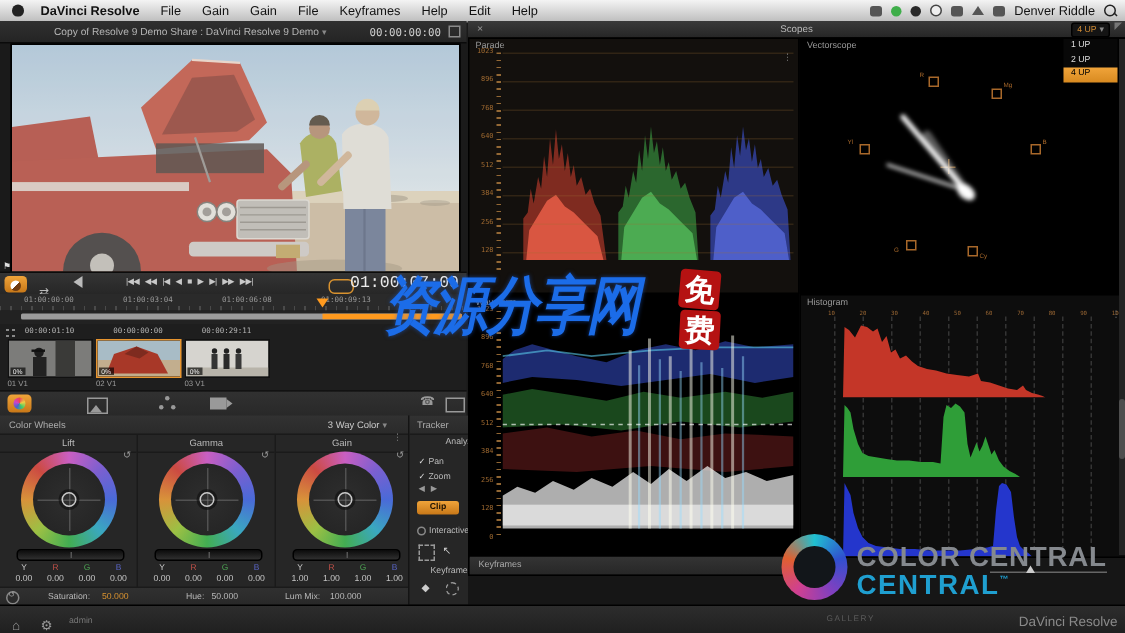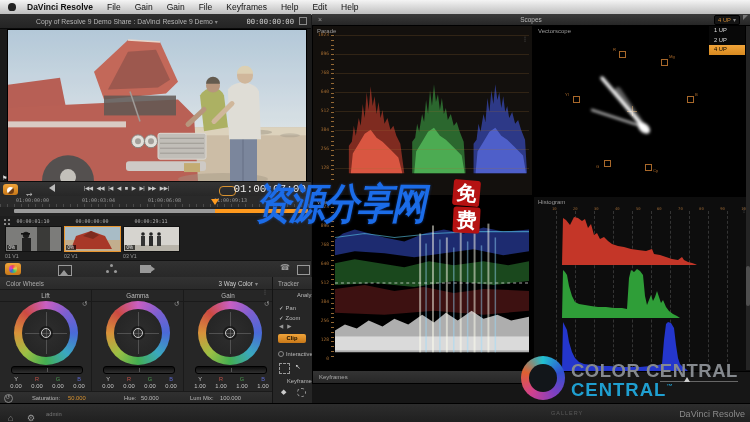--- a/index.html
+++ b/index.html
@@ -210,20 +210,31 @@
     <span class="apple"></span>
     <span class="mitem app">DaVinci Resolve</span>
     <span class="mitem">File</span>
     <span class="mitem">Gain</span>
     <span class="mitem">Gain</span>
     <span class="mitem">File</span>
     <span class="mitem">Keyframes</span>
     <span class="mitem">Help</span>
     <span class="mitem">Edit</span>
     <span class="mitem">Help</span>
+    <span id="mb-right">
+      <span class="sticon"></span>
+      <span class="sticon round green"></span>
+      <span class="sticon round dark"></span>
+      <span class="sticon clock"></span>
+      <span class="sticon"></span>
+      <span class="sticon tri"></span>
+      <span class="sticon"></span>
+      <span id="mb-user">Denver Riddle</span>
+      <span class="mag"></span>
+    </span>
   </div>
 
   <div id="titlebar" class="abs">
     <span id="proj-title" class="chev">Copy of Resolve 9 Demo Share : DaVinci Resolve 9 Demo</span>
     <span id="tb-tc">00:00:00:00</span>
     <span class="fsicon"></span>
   </div>
 
   <div id="viewer" class="abs">
     <svg width="298" height="151" viewBox="0 0 298 152" preserveAspectRatio="none">

